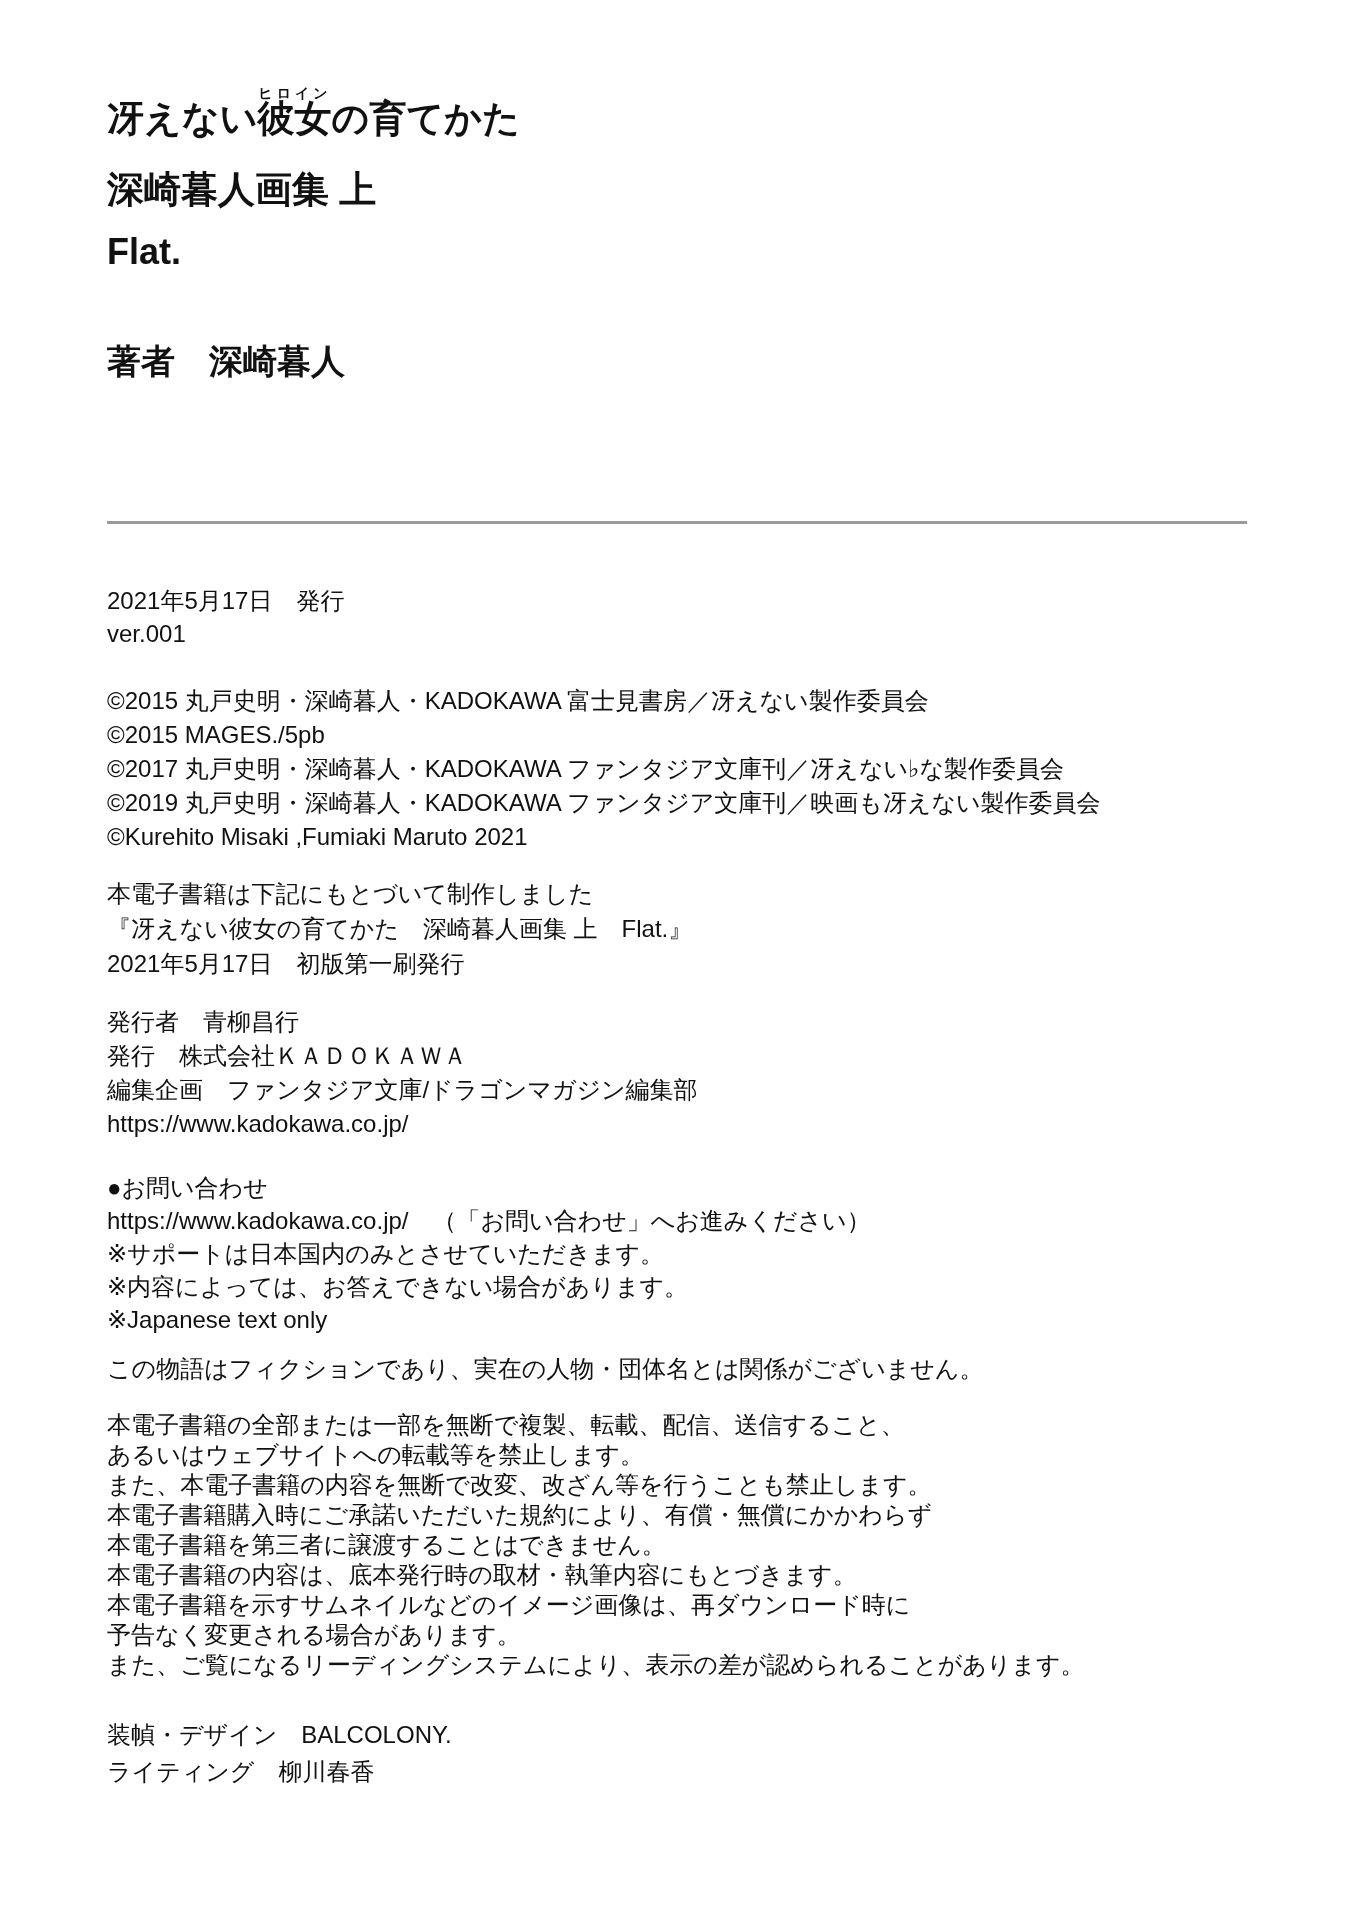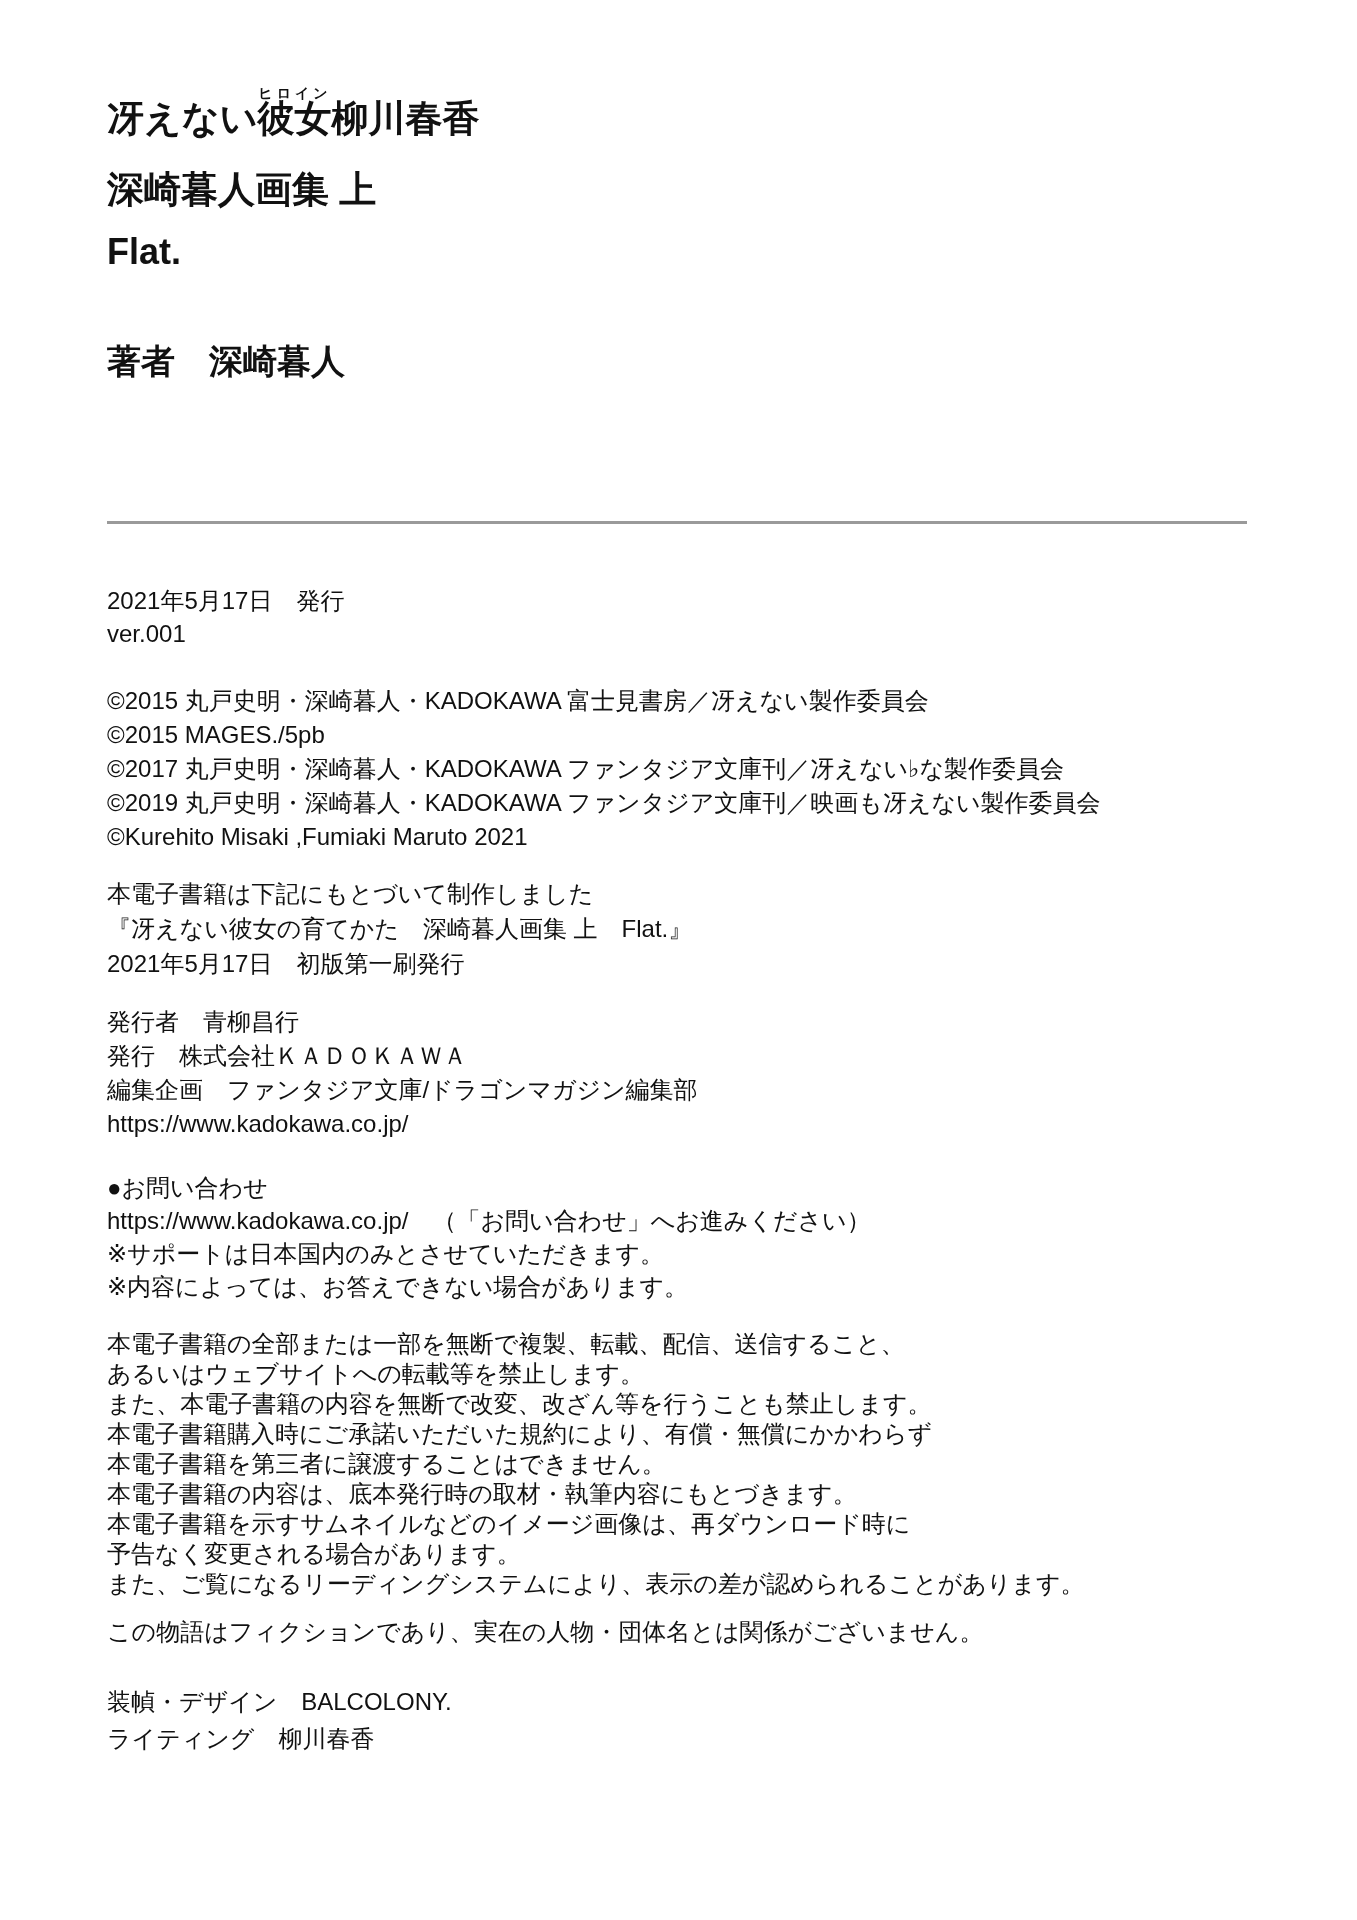--- a/index.html
+++ b/index.html
@@ -72,21 +72,21 @@
   .sec-contact   { margin-top: 30px;  line-height: 33px; }
   .sec-legal     { margin-top: 26px;  line-height: 30px; }
   .sec-fiction   { margin-top: 18px;  line-height: 30px; }
   .sec-design    { margin-top: 36px;  line-height: 37px; }
 </style>
 </head>
 <body>
 
 <div class="page">
 
-  <h1 class="title-main line"><span>冴えない</span><ruby><span>彼女</span><rt>ヒロイン</rt></ruby><span>柳川春香</span></h1>
+  <h1 class="title-main line"><span>冴えない</span><ruby><span>彼女</span><rt>ヒロイン</rt></ruby><span>の育てかた</span></h1>
 
   <div class="title-sub line">深崎暮人画集 上</div>
   <div class="title-logo line">Flat.</div>
 
   <div class="authors">
     <div class="line">著者　深崎暮人</div>
   </div>
 
   <hr class="divider">
 
@@ -114,36 +114,37 @@
     <div class="line">発行　株式会社ＫＡＤＯＫＡＷＡ</div>
     <div class="line">編集企画　ファンタジア文庫/ドラゴンマガジン編集部</div>
     <div class="line">https://www.kadokawa.co.jp/</div>
   </div>
 
   <div class="body-text sec-contact">
     <div class="line">●お問い合わせ</div>
     <div class="line">https://www.kadokawa.co.jp/　（「お問い合わせ」へお進みください）</div>
     <div class="line">※サポートは日本国内のみとさせていただきます。</div>
     <div class="line">※内容によっては、お答えできない場合があります。</div>
+    <div class="line">※Japanese text only</div>
+  </div>
+
+  <div class="body-text sec-fiction">
+    <div class="line">この物語はフィクションであり、実在の人物・団体名とは関係がございません。</div>
   </div>
 
   <div class="body-text sec-legal">
     <div class="line">本電子書籍の全部または一部を無断で複製、転載、配信、送信すること、</div>
     <div class="line">あるいはウェブサイトへの転載等を禁止します。</div>
     <div class="line">また、本電子書籍の内容を無断で改変、改ざん等を行うことも禁止します。</div>
     <div class="line">本電子書籍購入時にご承諾いただいた規約により、有償・無償にかかわらず</div>
     <div class="line">本電子書籍を第三者に譲渡することはできません。</div>
     <div class="line">本電子書籍の内容は、底本発行時の取材・執筆内容にもとづきます。</div>
     <div class="line">本電子書籍を示すサムネイルなどのイメージ画像は、再ダウンロード時に</div>
     <div class="line">予告なく変更される場合があります。</div>
     <div class="line">また、ご覧になるリーディングシステムにより、表示の差が認められることがあります。</div>
   </div>
 
-  <div class="body-text sec-fiction">
-    <div class="line">この物語はフィクションであり、実在の人物・団体名とは関係がございません。</div>
-  </div>
-
   <div class="body-text sec-design">
     <div class="line">装幀・デザイン　BALCOLONY.</div>
     <div class="line">ライティング　柳川春香</div>
   </div>
 
 </div>
 
 </body></html>

